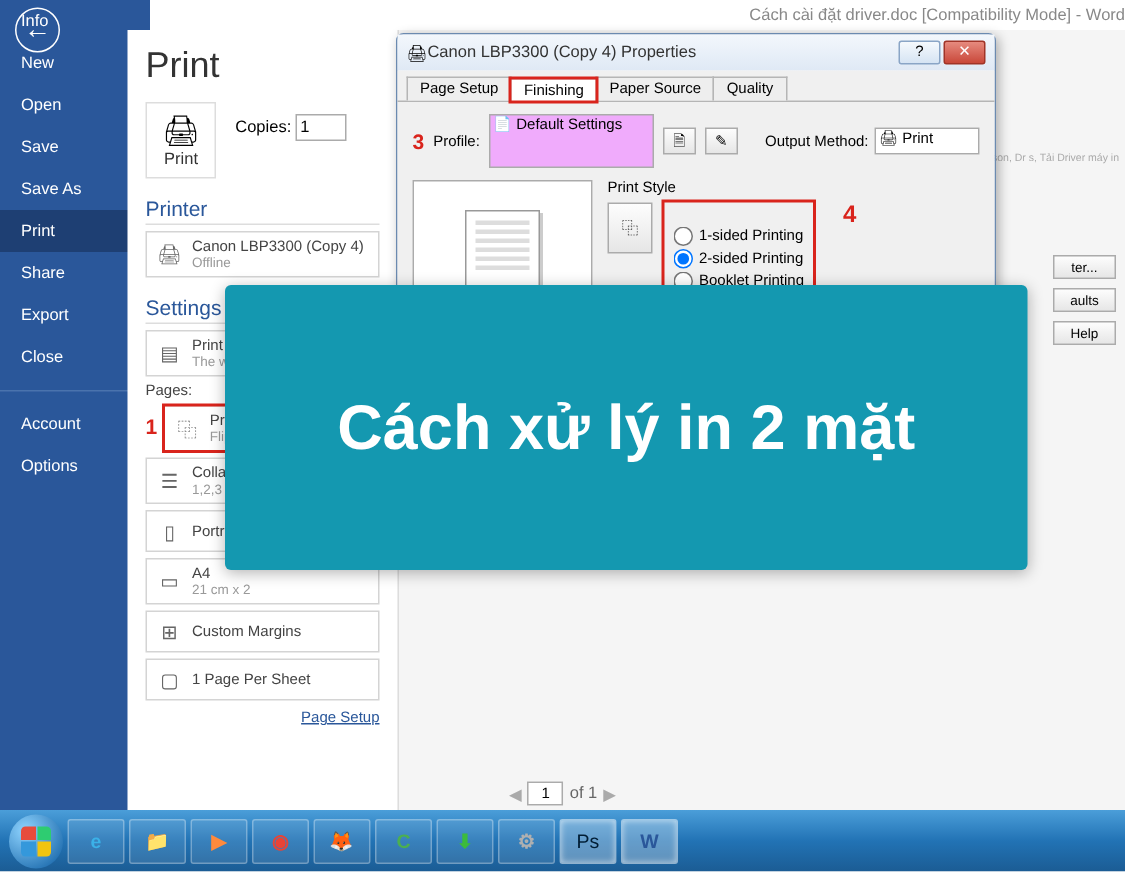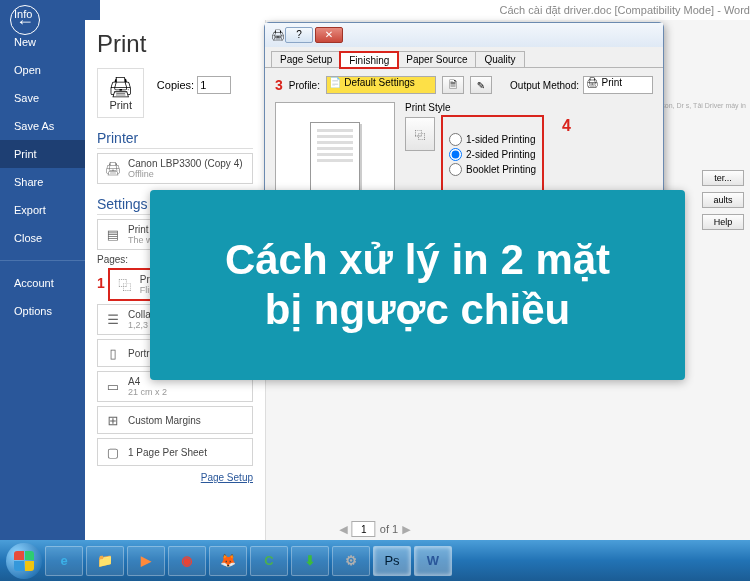--- a/index.html
+++ b/index.html
@@ -36,21 +36,21 @@
 .dialog-btns{display:flex;gap:2px}
 .dialog-btn{width:28px;height:16px;border:1px solid #8aa5c6;border-radius:2px;font-size:10px;text-align:center;line-height:14px;background:linear-gradient(#f5f9fd,#d6e4f3);cursor:pointer}
 .dialog-btn.close{background:linear-gradient(#e68a7e,#c9483a);color:#fff;border-color:#a03428}
 .tabs{display:flex;border-bottom:1px solid #b5b5b5;padding:4px 6px 0;background:#f0f0f0}
 .tab{border:1px solid #b5b5b5;border-bottom:none;padding:2px 8px;font-size:10px;background:#eee;margin-right:-1px;cursor:pointer}
 .tab.active{background:#fff;position:relative;top:1px}
 .tab.red-outline{outline:2px solid #d9241c;outline-offset:-1px}
 .dialog-body{background:#f0f0f0;padding:8px 10px 12px}
 .profile-row{display:flex;align-items:center;gap:6px;font-size:10px;margin-bottom:8px}
 .profile-row .marker-3{color:#d9241c;font-weight:bold;font-size:14px}
-.profile-select{flex:0 0 110px;height:18px;border:1px solid #ababab;background:#fde047;font-size:10px;padding:0 2px}
+.profile-select{flex:0 0 110px;height:36px;border:1px solid #ababab;background:#f0abfc;font-size:10px;padding:0 2px}
 .small-btn{width:22px;height:18px;border:1px solid #ababab;background:linear-gradient(#fdfdfd,#e6e6e6);font-size:10px;cursor:pointer}
 .output-method{margin-left:auto;display:flex;align-items:center;gap:4px}
 .output-select{width:70px;height:18px;border:1px solid #ababab;background:#fff;font-size:10px;padding:0 2px}
 .finish-body{display:flex;gap:10px}
 .preview-box{width:120px;height:110px;border:1px solid #ababab;background:#fff;display:flex;align-items:center;justify-content:center}
 .preview-page{width:50px;height:70px;background:#fff;border:1px solid #999;box-shadow:2px 2px 0 #ccc;position:relative}
 .preview-page::before{content:"";position:absolute;top:6px;left:6px;right:6px;height:3px;background:#ddd;box-shadow:0 6px 0 #ddd,0 12px 0 #ddd,0 18px 0 #ddd,0 24px 0 #ddd,0 30px 0 #ddd}
 .print-style{flex:1}
 .print-style-label{font-size:10px;margin-bottom:4px}
 .ps-row{display:flex;align-items:flex-start;gap:8px}
@@ -180,20 +180,21 @@
 
 ta, Driver Canon, D
 ows, Tải Driver máy in, Windo
 
 on, Driver Epson, Dr
 s, Tải Driver máy in</div>
 
 <div class="dialog">
   <div class="dialog-titlebar">
     <span>🖨</span>
+    <span class="dialog-title">Canon LBP3300 (Copy 4) Properties</span>
     <div class="dialog-btns">
       <div class="dialog-btn">?</div>
       <div class="dialog-btn close">✕</div>
     </div>
   </div>
   <div class="tabs" id="dialog-tabs">
       <div class="tab">Page Setup</div>
       <div class="tab active red-outline">Finishing</div>
       <div class="tab">Paper Source</div>
       <div class="tab">Quality</div>
@@ -244,21 +245,21 @@
   </div>
 </div>
 
 <div class="side-btns" id="side-btns">
     <div class="side-btn">ter...</div>
     <div class="side-btn">aults</div>
     <div class="side-btn">Help</div>
   </div>
 
 <div class="overlay">
-  <div><span>Cách xử lý in 2 mặt</span><br><span>bị ngược chiều</span></div>
+  <div><span>Cách xử lý in 2 mặt</span><br></div>
 </div>
 
 <div class="paginator">
   <span class="arrow">◀</span>
   <input value="1" style="">
   <span>of 1</span>
   <span class="arrow">▶</span>
 </div>
 
 <div class="taskbar">

